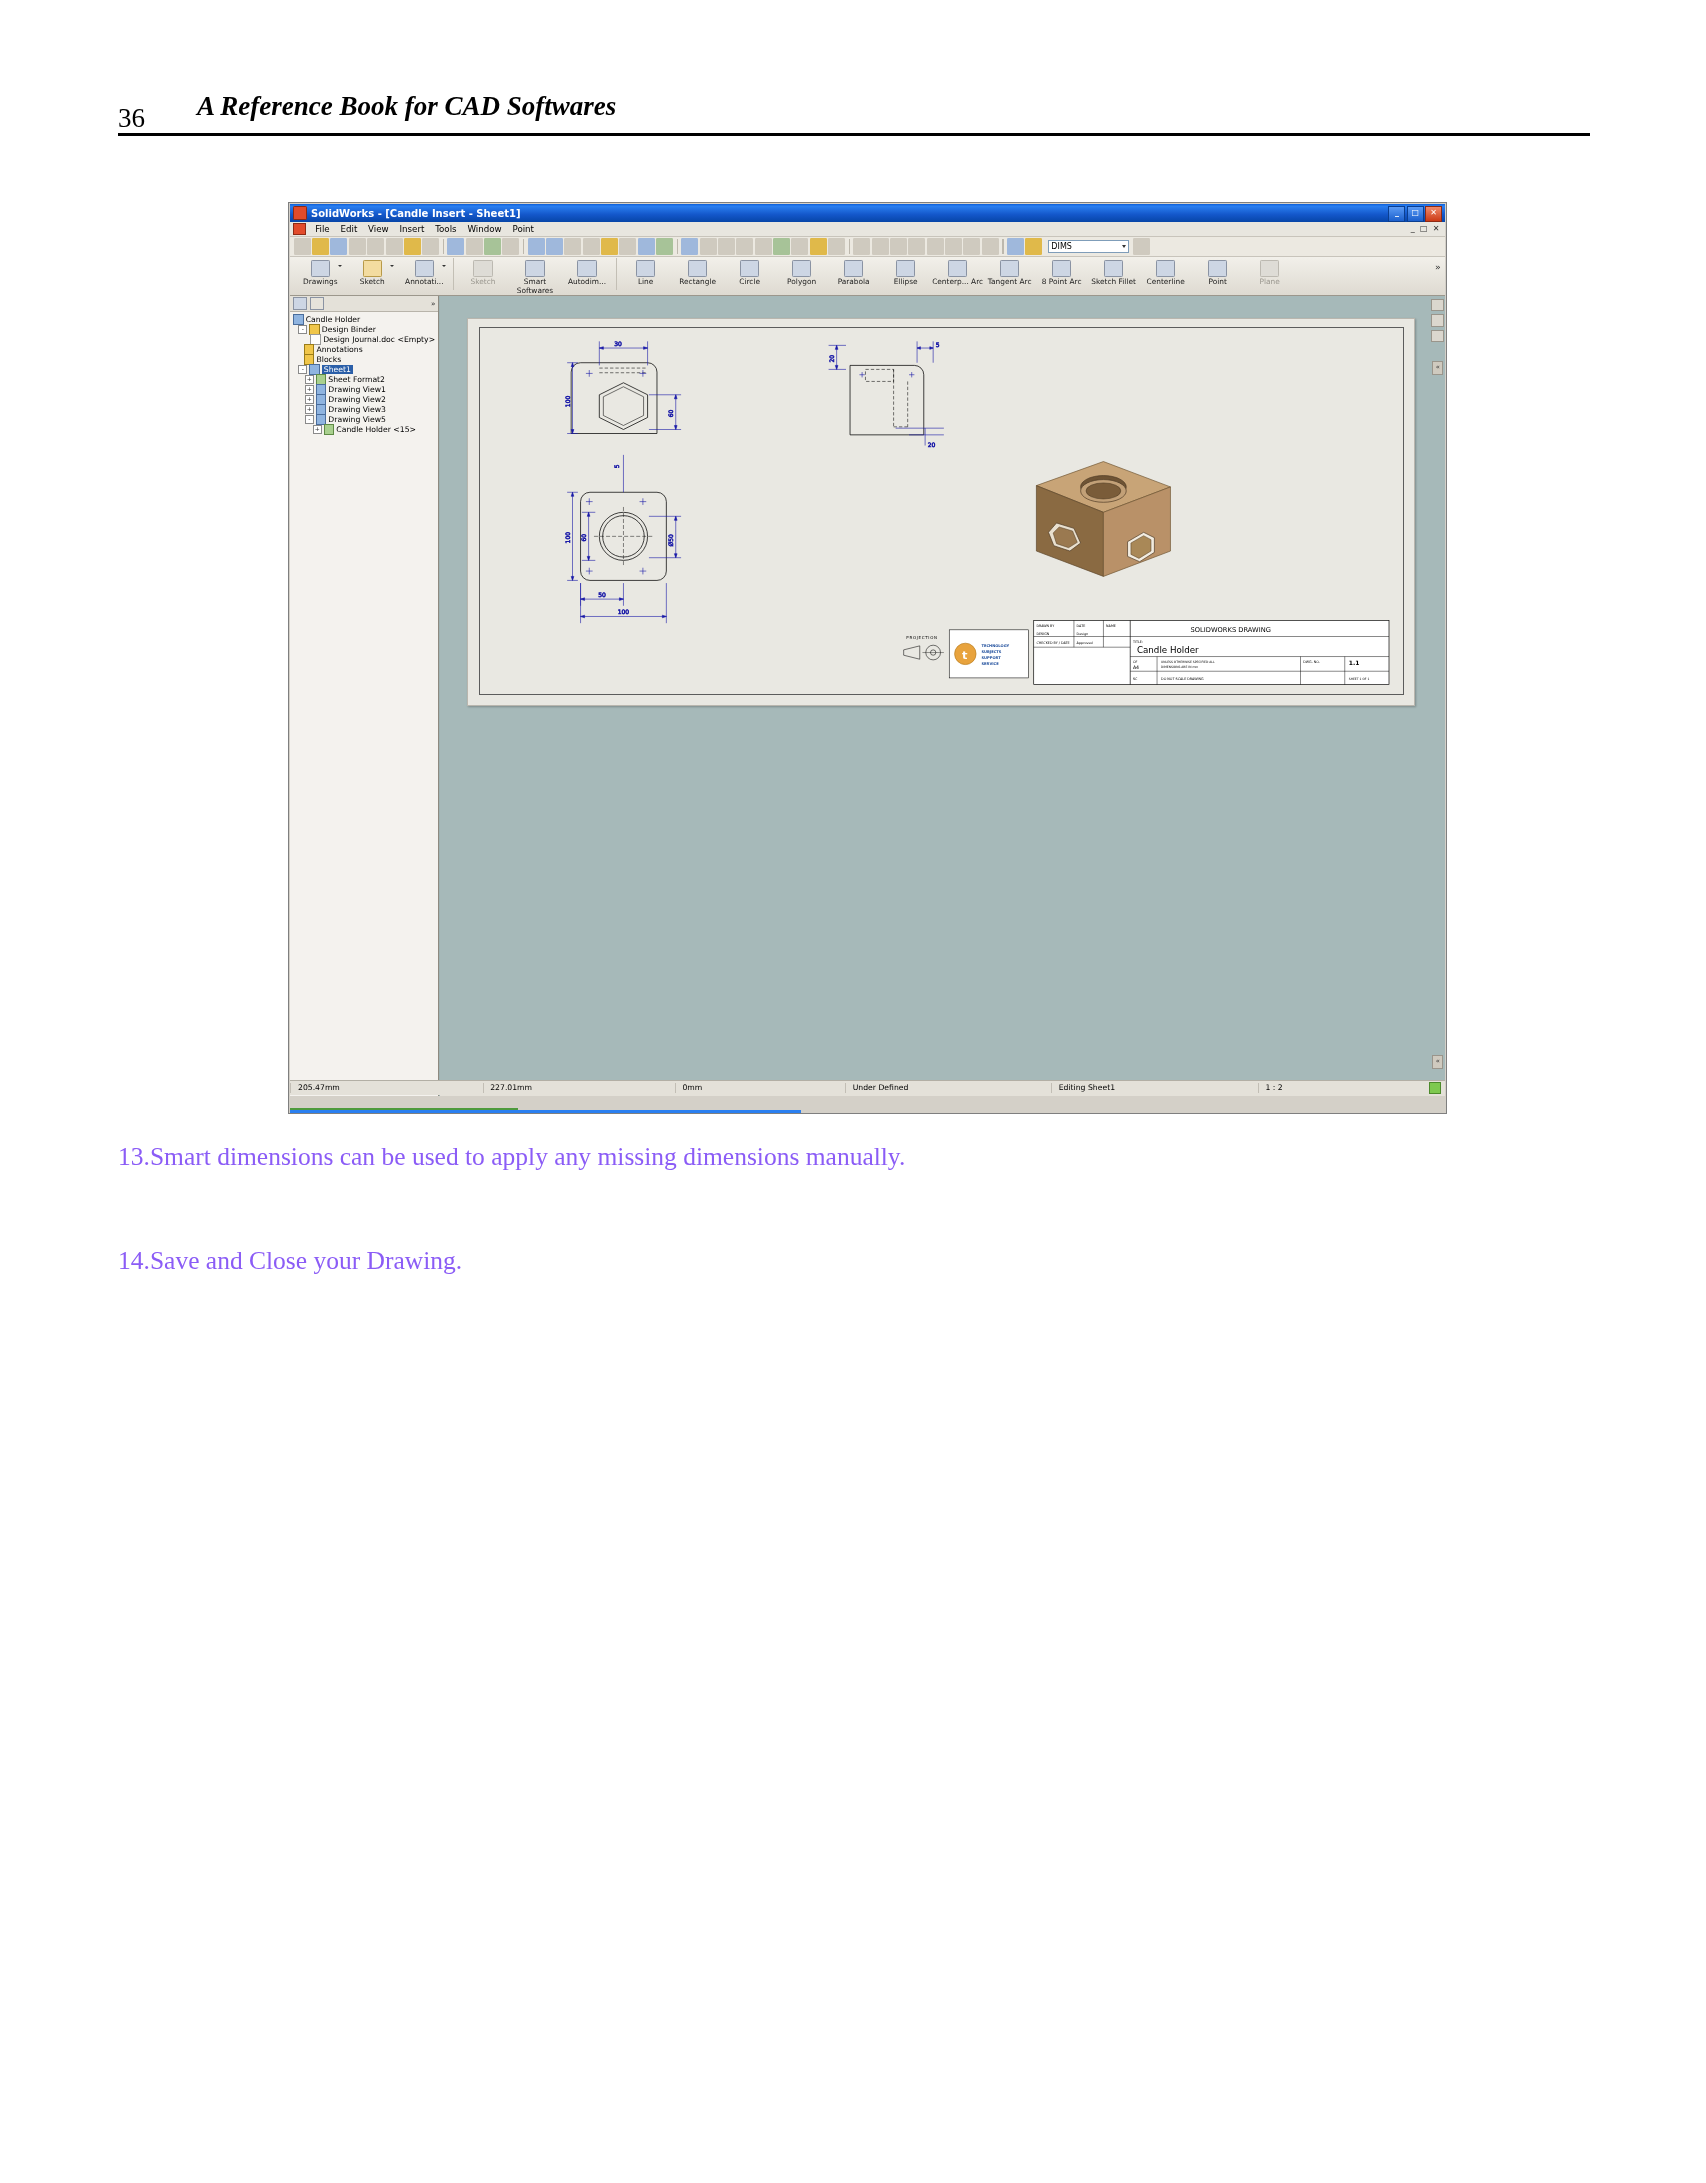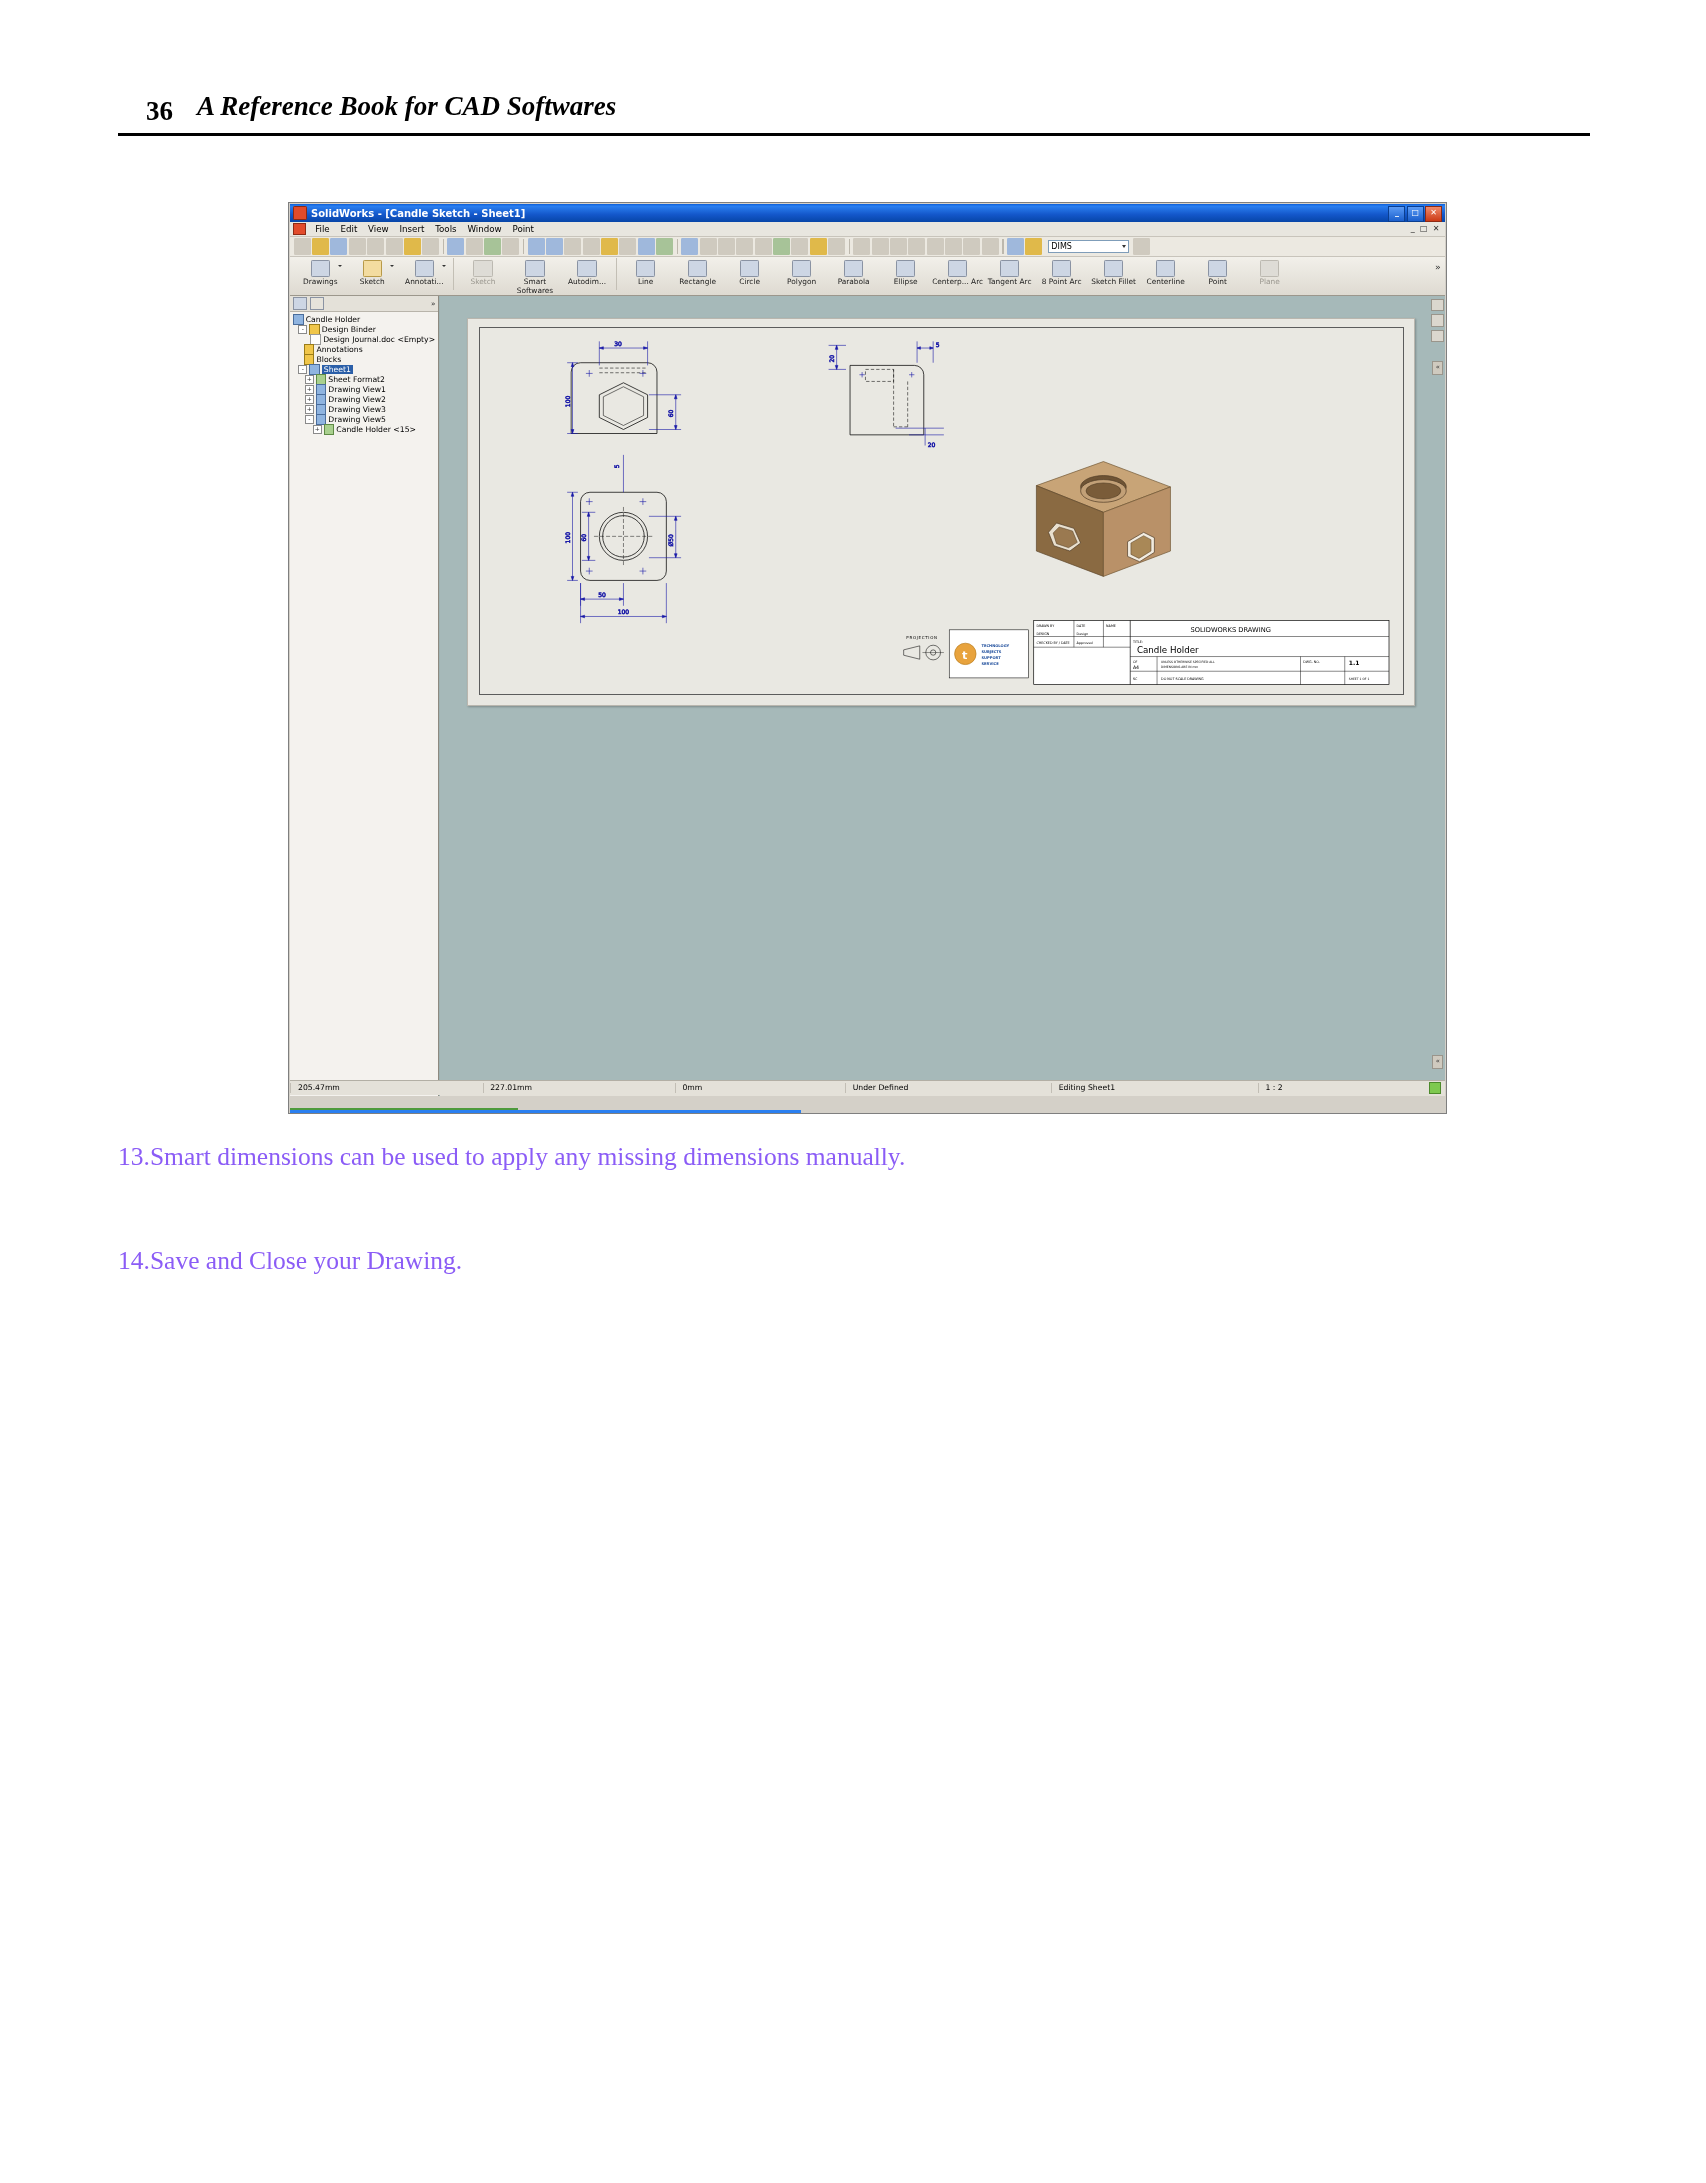--- a/index.html
+++ b/index.html
@@ -19,26 +19,25 @@
   .page-header {
     position: absolute;
     left: 118px;
     top: 91px;
     width: 1472px;
     height: 47px;
   }
   .page-number {
     position: absolute;
     left: 0;
-    top: 5px;
+    top: 12px;
     font-size: 27px;
-    font-weight: bold;
+    font-weight: normal;
     font-style: normal;
     font-family: "Liberation Serif", serif;
-    margin-left: 28px;
   }
   .header-title {
     position: absolute;
     left: 79px;
     top: 0;
     font-size: 27px;
     font-weight: bold;
     font-style: italic;
     font-family: "Liberation Serif", serif;
     white-space: nowrap;
@@ -369,21 +368,21 @@
 <div class="page-header">
   <div class="page-number">36</div>
   <div class="header-title">A Reference Book for CAD Softwares</div>
   <div class="header-rule"></div>
 </div>
 
 <div class="shot">
 
   <div class="titlebar">
     <span class="tb-icon"></span>
-    <span class="tb-title">SolidWorks - [Candle Sketch - Sheet1]</span>
+    <span class="tb-title">SolidWorks - [Candle Insert - Sheet1]</span>
     <span class="tb-buttons">
       <span class="tb-btn">_</span>
       <span class="tb-btn">□</span>
       <span class="tb-btn close">✕</span>
     </span>
   </div>
 
   <div class="menubar">
     <span class="appicon"></span>
     <span class="mi">File</span>

